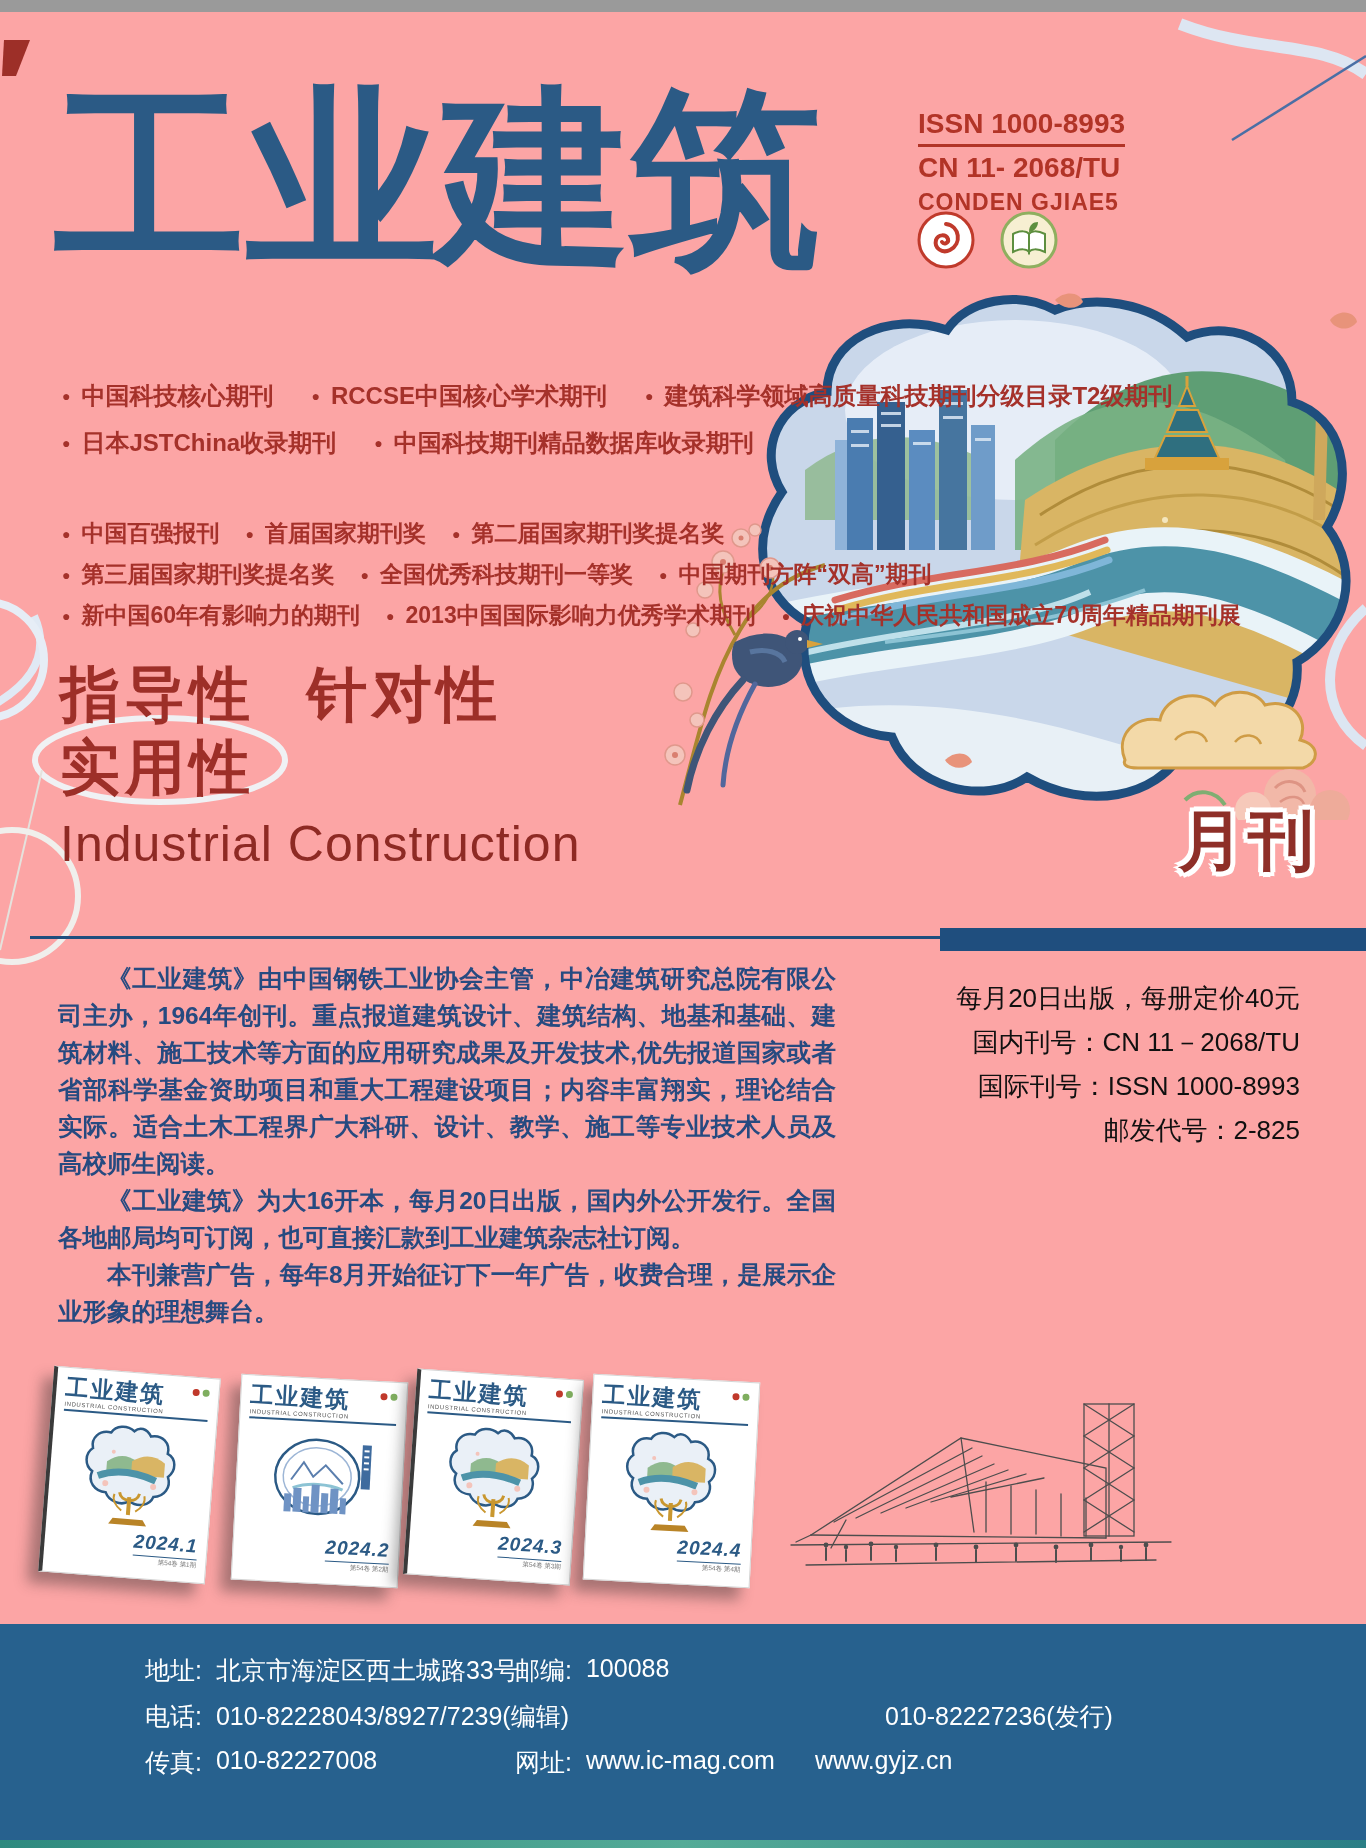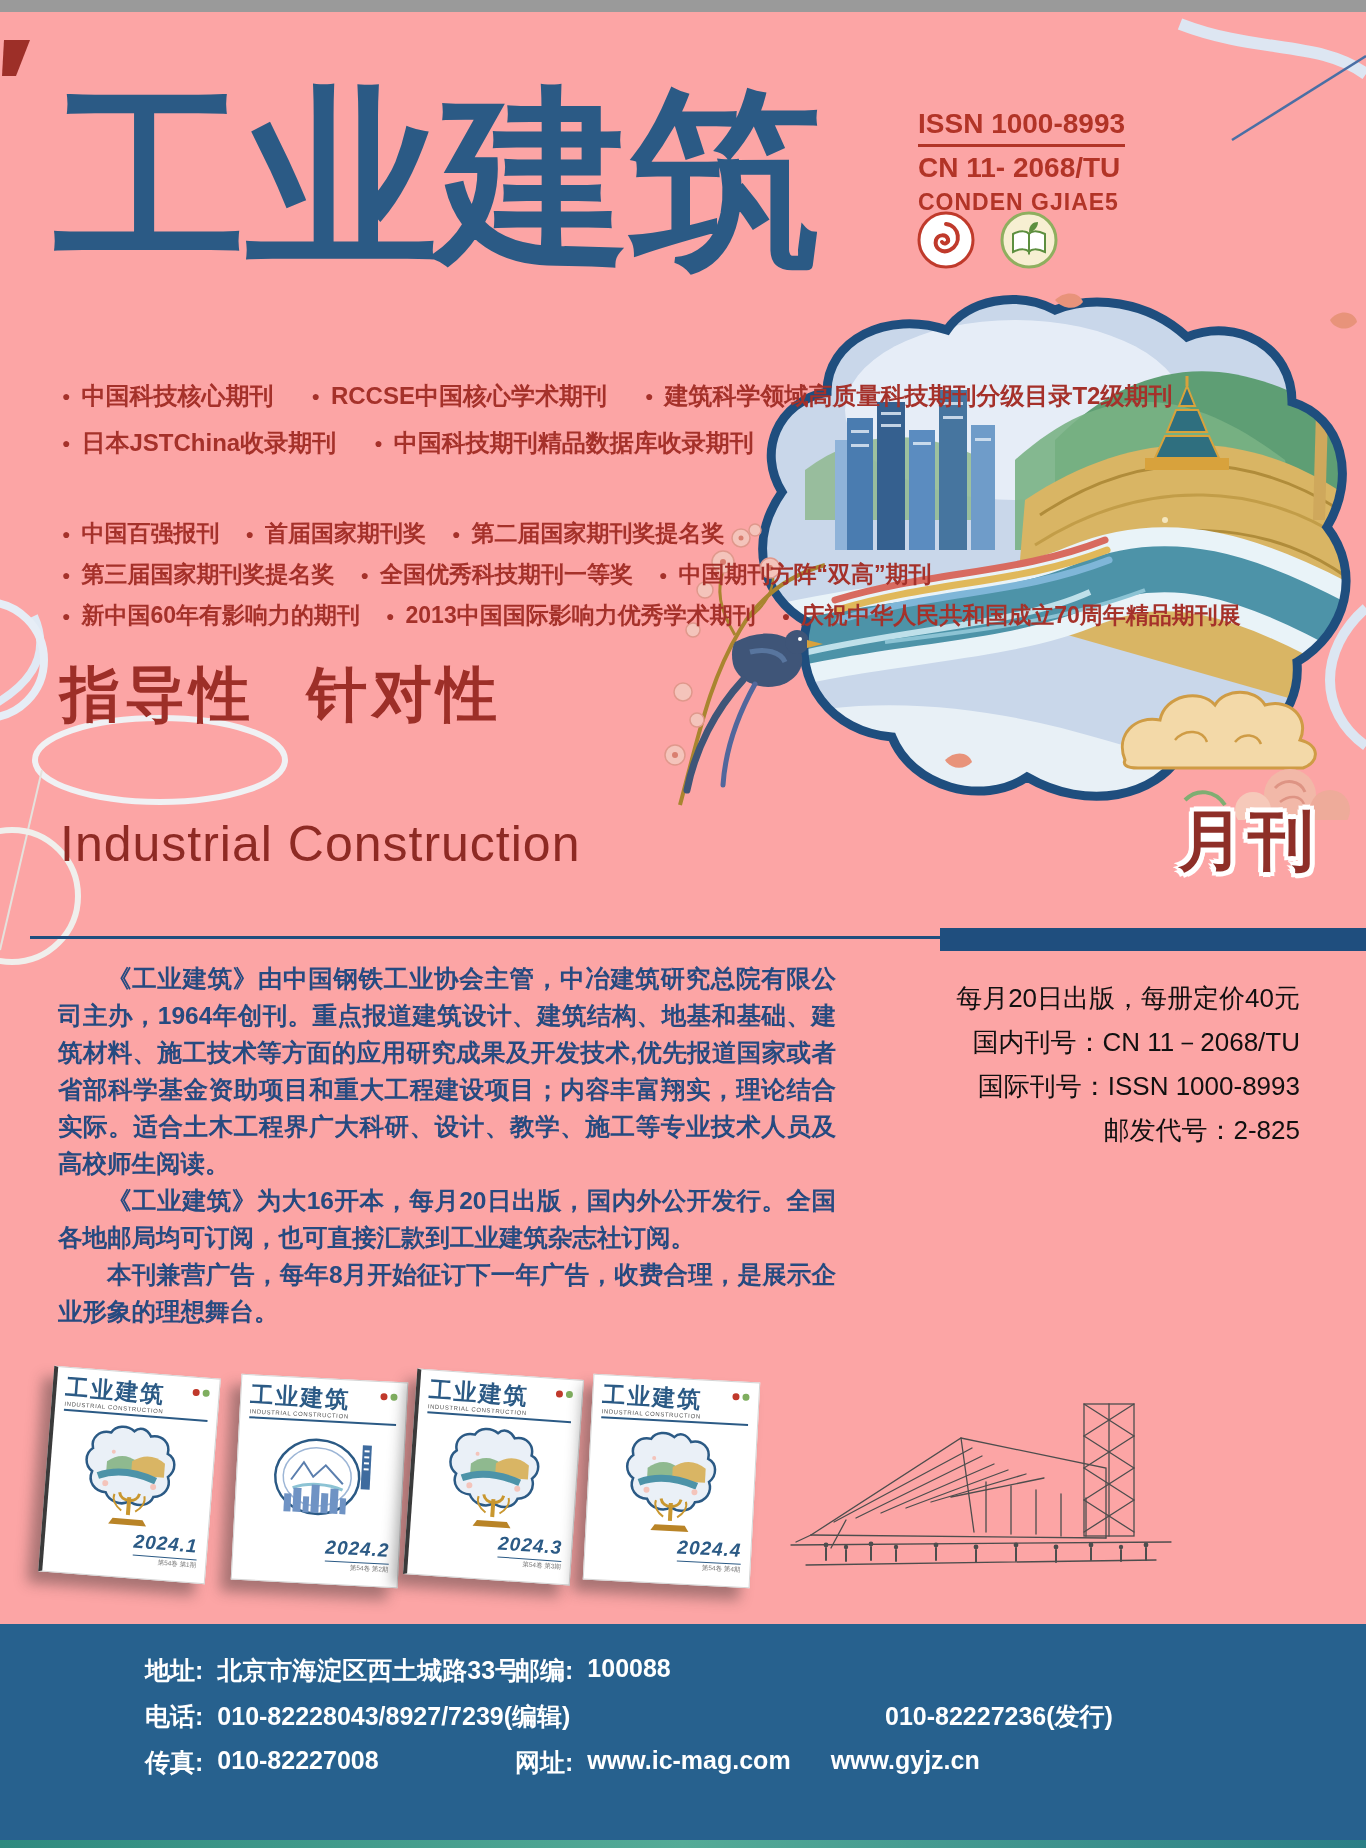--- a/index.html
+++ b/index.html
@@ -68,21 +68,21 @@
   .cv-sub{font-size:6px;color:#555;letter-spacing:.6px;border-bottom:2px solid #2b5a85;
     padding-bottom:2px;margin-top:2px;}
   .cv-art{height:120px;display:flex;justify-content:center;align-items:center;margin-top:3px;}
   .cv-issue{position:absolute;right:9px;bottom:12px;text-align:right;color:#2b5a85;}
   .cv-issue .num{font-size:19px;font-weight:800;font-style:italic;letter-spacing:1px;}
   .cv-issue .note{display:block;font-size:6.5px;color:#777;border-top:1px solid #2b5a85;
     margin-top:2px;padding-top:1px;font-style:normal;}
 
   
   .bar{left:0;top:1612px;width:1366px;height:216px;background:#27618e;}
-  .bar .row{position:absolute;display:flex;gap:14px;color:#fff;font-size:25px;font-weight:700;
+  .bar .row{position:absolute;display:flex;gap:14px;color:#fff;font-size:25px;font-weight:400;
     white-space:nowrap;}
   .strip{left:0;top:1828px;width:1366px;height:20px;
     background:linear-gradient(90deg,#2e8a7f,#54ab97,#2a7e85);}
 </style>
 </head>
 <body>
 
 <div id="page">
 
   <svg class="abs" style="left:0;top:0;width:1366px;height:1848px;pointer-events:none" viewBox="0 0 1366 1848">
@@ -303,20 +303,21 @@
           <span>庆祝中华人民共和国成立70周年精品期刊展</span>
         </span>
     </div>
   </div>
 
   <div class="abs slogan slogan1">
     <span>指导性</span>
     <span>针对性</span>
   </div>
   <div class="abs slogan slogan2">
+    <span>实用性</span>
   </div>
 
   <div class="abs eng-title">Industrial Construction</div>
   <div class="abs freq">月刊</div>
 
   <div class="abs rule-thin"></div>
   <div class="abs rule-thick"></div>
 
   <div class="abs intro">
     <p>《工业建筑》由中国钢铁工业协会主管，中冶建筑研究总院有限公司主办，1964年创刊。重点报道建筑设计、建筑结构、地基和基础、建筑材料、施工技术等方面的应用研究成果及开发技术,优先报道国家或者省部科学基金资助项目和重大工程建设项目；内容丰富翔实，理论结合实际。适合土木工程界广大科研、设计、教学、施工等专业技术人员及高校师生阅读。</p>

